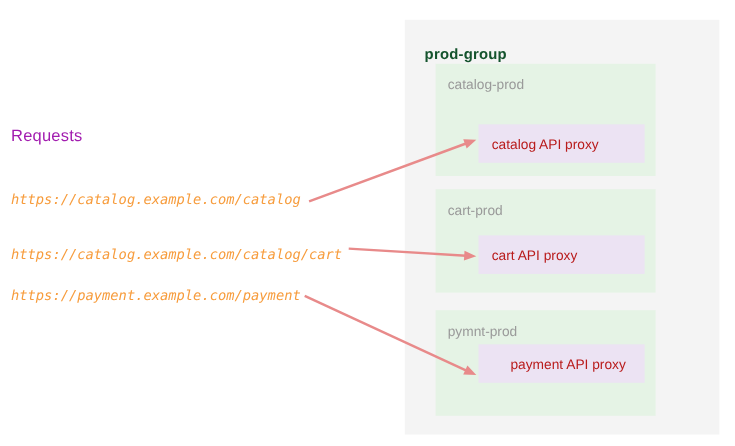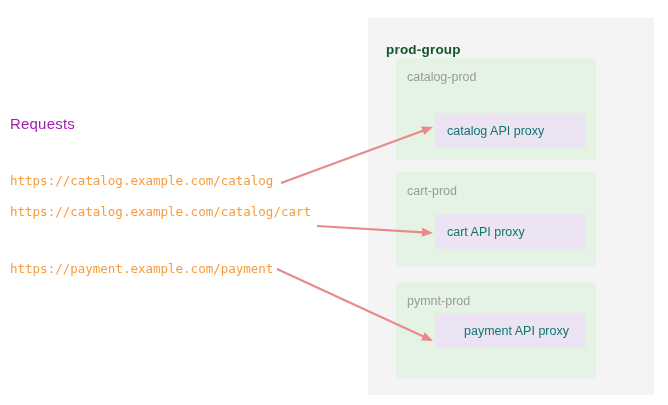--- a/index.html
+++ b/index.html
@@ -27,23 +27,24 @@
     white-space: nowrap;
   }
   .request-url {
     position: absolute;
     left: 10px;
     font-family: "DejaVu Sans Mono", "Liberation Mono", monospace;
     font-size: 12.5px;
     color: #f79c3c;
     white-space: nowrap;
     letter-spacing: 0px;
+    font-style: italic;
   }
   #url-0 { top: 173px; }
-  #url-1 { top: 204px; text-align: center; }
+  #url-1 { top: 223px; text-align: center; }
   #url-2 { top: 261px; }
 
   
   #arrows {
     position: absolute;
     left: 0;
     top: 0;
     width: 668px;
     height: 405px;
     pointer-events: none;
@@ -98,21 +99,21 @@
     display: flex;
     align-items: center;
   }
   #group-0 .proxy-box { top: 55px; }
   #group-1 .proxy-box { top: 42px; }
   #group-2 .proxy-box { top: 31px; justify-content: center; }
 
   .proxy-label {
     margin-left: 12px;
     font-size: 12.5px;
-    color: #0f766e;
+    color: #b91c1c;
     white-space: nowrap;
   }
 </style>
 </head>
 <body>
 
 <div id="canvas">
 
   <div id="requests-label">Requests</div>
 

